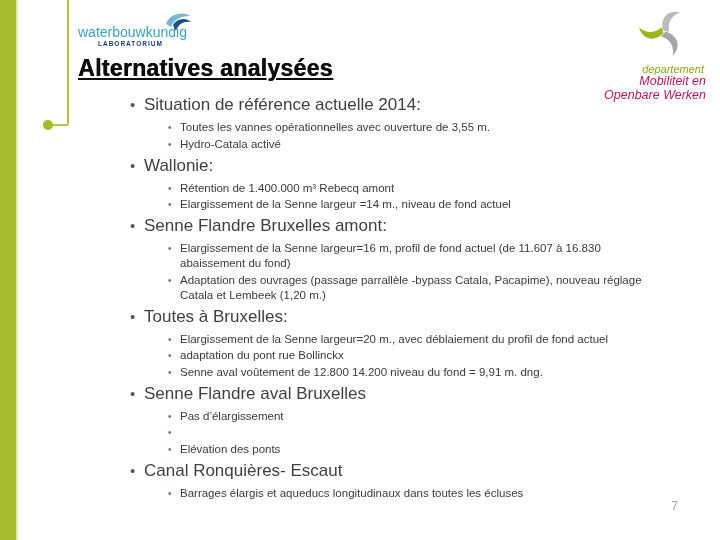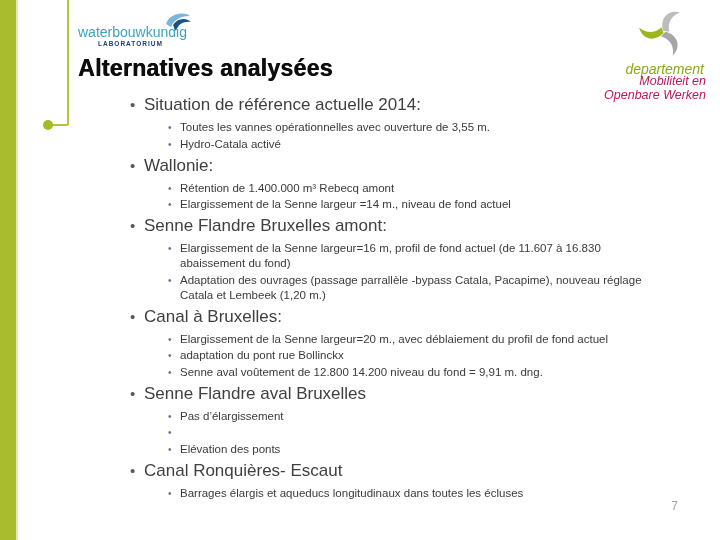--- a/index.html
+++ b/index.html
@@ -17,26 +17,26 @@
 
   
   .logo-wl { position:absolute; left:78px; top:24px; width:96px; line-height:1.15; }
   .wl-line1 { color:#3ba3bd; font-size:14px; }
   .wl-line2 { color:#1d3e74; font-size:6.5px; font-weight:bold; letter-spacing:1px; margin-left:20px; }
   .wl-swirl { position:absolute; right:-18px; top:-13px; }
 
   
   .logo-mow { position:absolute; top:8px; right:14px; width:130px; text-align:right; }
   .mow-swirl { margin-right:14px; }
-  .mow-dep { color:#8aaa15; font-size:14px; font-style:italic; line-height:10px; margin-right:2px; }
+  .mow-dep { color:#8aaa15; font-size:11px; font-style:italic; line-height:10px; margin-right:2px; }
   .mow-l2, .mow-l3 { color:#be185d; font-size:12.5px; font-style:italic; line-height:14px; }
 
   .title { position:absolute; left:78px; top:55px; margin:0; color:#0d0d0d;
     font-size:23px; font-weight:bold; letter-spacing:0.3px;
-    text-shadow:0.6px 0 0 #0d0d0d; white-space:nowrap; }
+    text-shadow:0.6px 0 0 #0d0d0d; white-space:nowrap;text-decoration:underline; }
 
   .content { position:absolute; left:130px; top:95px; right:52px; color:#3f3f41; }
   .sec { margin-bottom:4px; }
   .h1row { display:flex; line-height:20px; font-size:17px; margin-bottom:5px; }
   .b1 { width:14px; flex:0 0 14px; color:#595959; font-size:15px; }
   .l2row { display:flex; line-height:15px; font-size:11.5px; margin:1.5px 0 1.5px 38px; color:#3a3a3c; }
   .b2 { width:12px; flex:0 0 12px; color:#7668a0; font-size:10px; }
 
   .page-num { position:absolute; right:42px; top:499px; font-size:12px; color:#a3a3a3; }
 </style>
@@ -120,21 +120,21 @@
         </div>
       <div class="l2row">
           <span class="b2">•</span>
           <span>Adaptation des ouvrages (passage parrallèle -bypass Catala, Pacapime), nouveau réglage Catala et Lembeek (1,20 m.)</span>
         </div>
     </div>
 
     <div class="sec">
       <div class="h1row">
           <span class="b1">•</span>
-          <span>Canal à Bruxelles:</span>
+          <span>Toutes à Bruxelles:</span>
         </div>
       <div class="l2row">
           <span class="b2">•</span>
           <span>Elargissement de la Senne largeur=20 m., avec déblaiement du profil de fond actuel</span>
         </div>
       <div class="l2row">
           <span class="b2">•</span>
           <span>adaptation du pont rue Bollinckx</span>
         </div>
       <div class="l2row">

